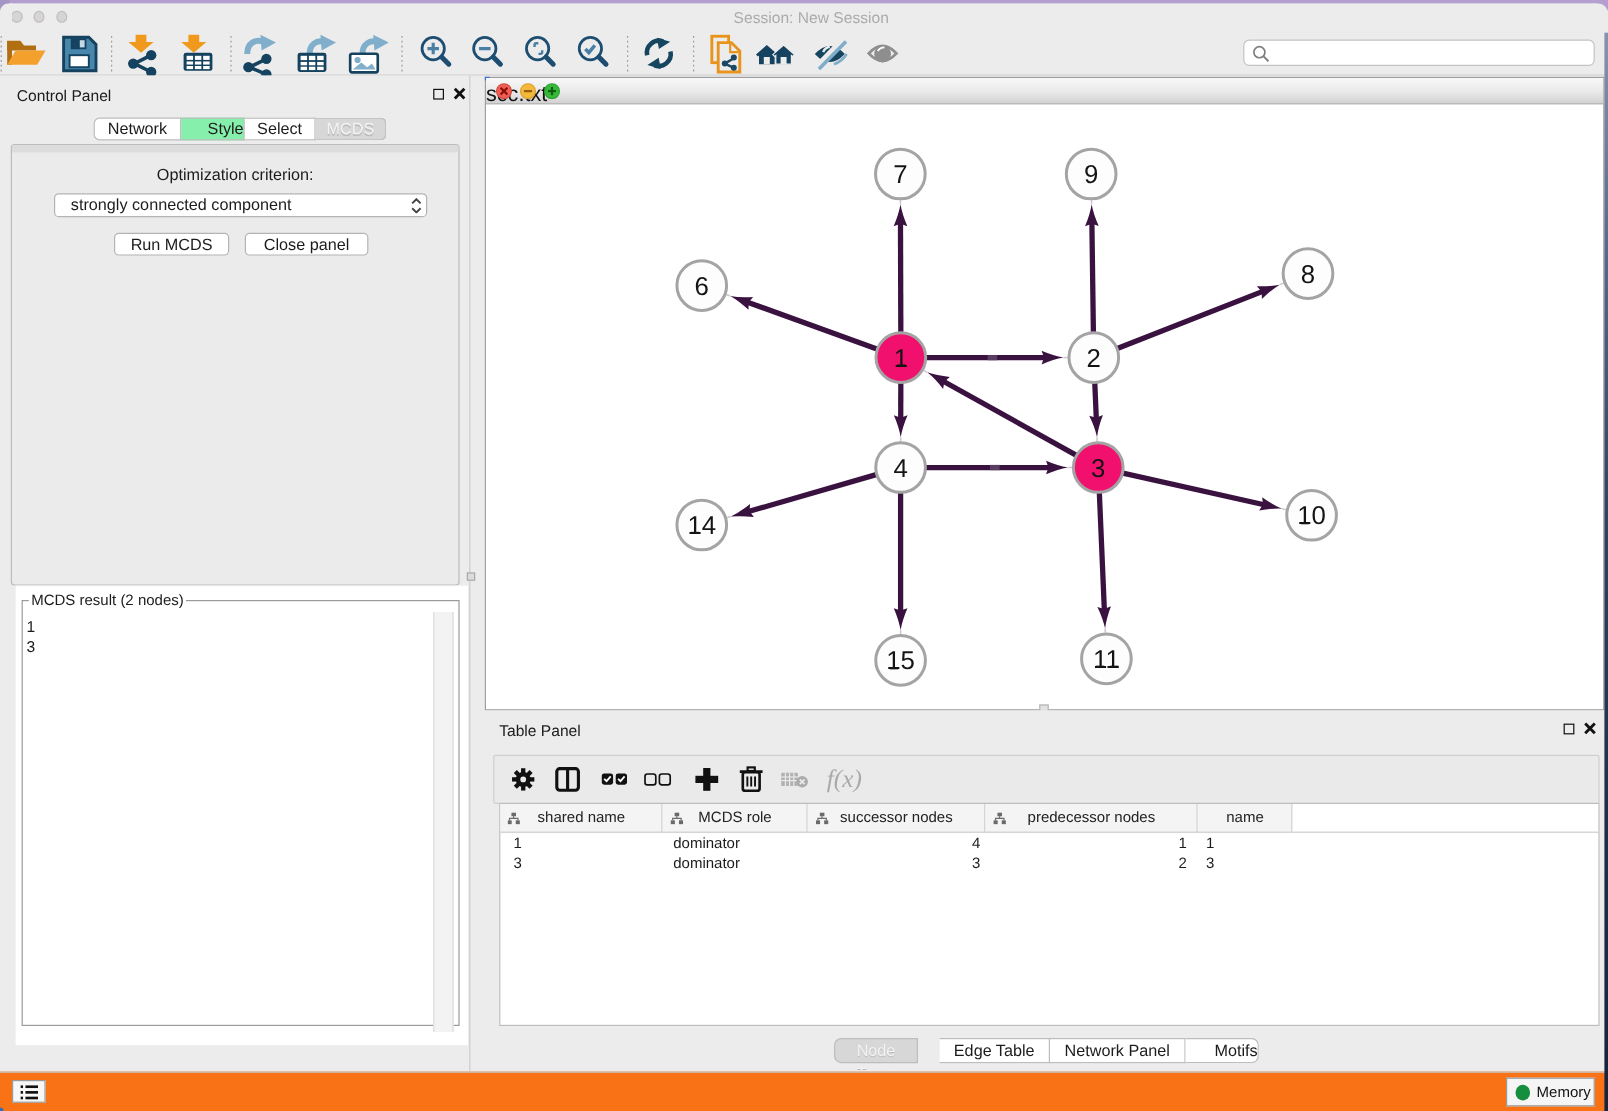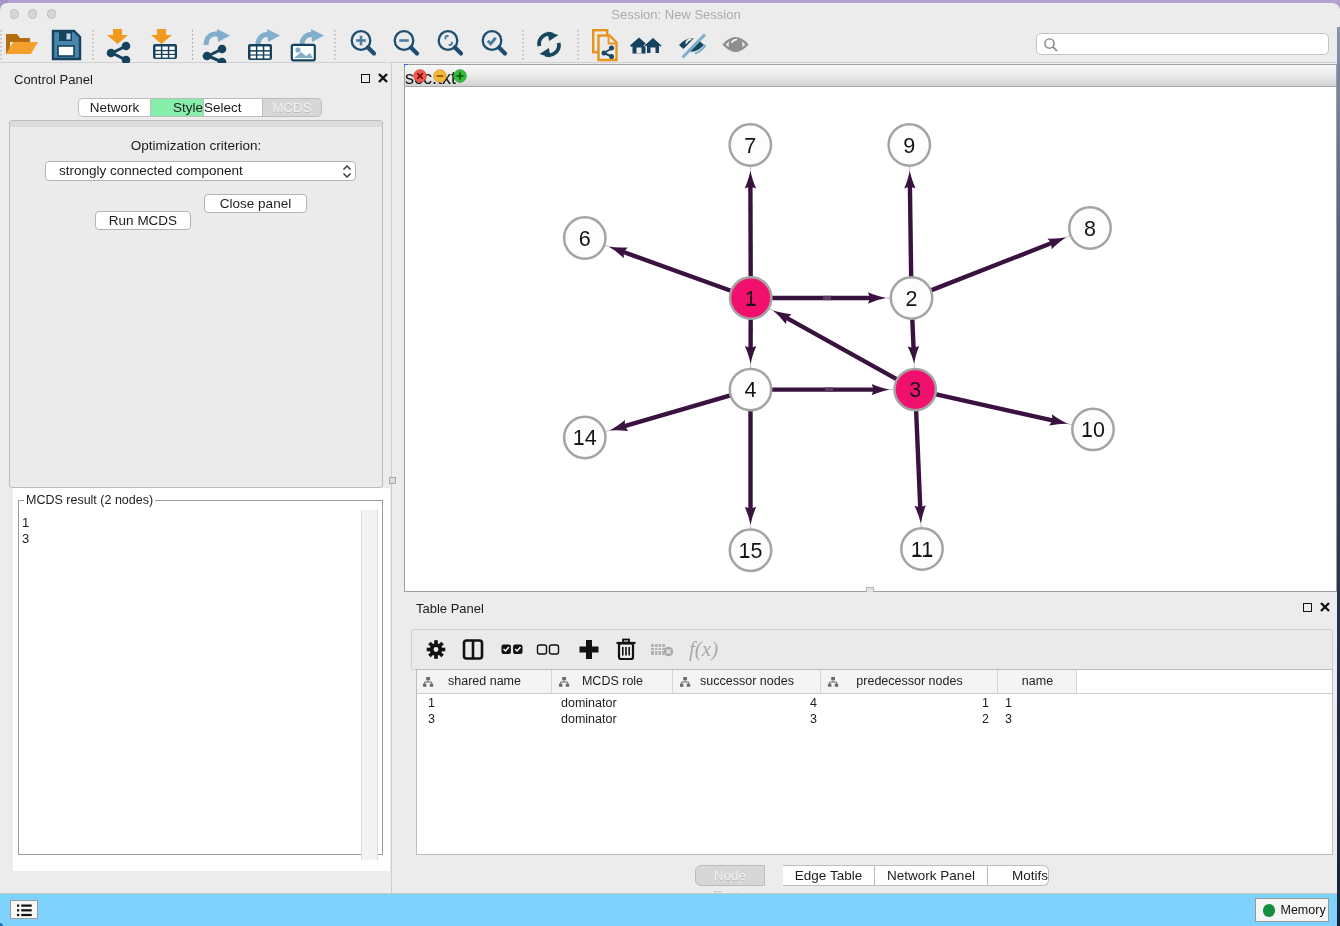--- a/index.html
+++ b/index.html
@@ -184,35 +184,35 @@
 <div id="cpanel" class="abs" style="left:0;top:63px;width:392px;height:830px;background:#ececec;border-right:1px solid #cdcdcd;">
   <div class="abs" style="left:14px;top:9px;font-size:13px;color:#1c1c1c;">Control Panel</div>
   <div class="abs" style="left:361px;top:11px;width:9px;height:9px;border:1.5px solid #111;"></div>
   <svg class="abs" style="left:377px;top:9px" width="12" height="12" viewBox="0 0 12 12">
       <path d="M2 2 L10 10 M10 2 L2 10" stroke="#111" stroke-width="2.4"></path>
     </svg>
 
   <div class="abs" style="left:78px;top:35px;width:244px;height:19px;font-size:13.5px;">
     <div class="abs" style="left:0;top:0;width:73px;height:19px;background:#fff;border:1px solid #bdbdbd;border-radius:5px 0 0 5px;text-align:center;line-height:17px;color:#1c1c1c;">Network</div>
     <div class="abs" style="left:73px;top:0;width:53px;height:19px;background:#86efac;border:1px solid #bdbdbd;border-left:none;text-align:right;line-height:17px;color:#1c1c1c;">Style</div>
-    <div class="abs" style="left:126px;top:0;width:59px;height:19px;background:#fff;border:1px solid #bdbdbd;border-left:none;text-align:left;line-height:17px;color:#1c1c1c;">Select</div>
+    <div class="abs" style="left:126px;top:0;width:59px;height:19px;background:#fff;border:1px solid #bdbdbd;border-left:none;text-align:center;line-height:17px;color:#1c1c1c;">Select</div>
     <div class="abs" style="left:185px;top:0;width:59px;height:19px;background:#d7d7d7;border:1px solid #bdbdbd;border-left:none;border-radius:0 5px 5px 0;text-align:center;line-height:17px;color:#f3f3f3;text-shadow:0 1px 0 #bbb;">MCDS</div>
   </div>
 
   <div class="abs" style="left:9px;top:57px;width:374px;height:368px;background:#ebebeb;border:1px solid #bcbcbc;border-radius:3px;">
     <div class="abs" style="left:0;top:0;width:372px;height:6px;background:#dcdcdc;"></div>
     <div class="abs" style="left:0;top:17px;width:372px;text-align:center;font-size:13.5px;color:#1c1c1c;">Optimization criterion:</div>
     <div class="abs" style="left:35px;top:40px;width:311px;height:20px;background:#fff;border:1px solid #b4b4b4;border-radius:4px;text-align:right;">
       <div class="abs" style="left:13px;top:1px;font-size:13.5px;color:#1c1c1c;">strongly connected component</div>
       <svg class="abs" style="left:296px;top:3px" width="10" height="13" viewBox="0 0 10 13">
         <path d="M1.5 4.5 L5 1 L8.5 4.5" fill="none" stroke="#444" stroke-width="1.6"></path>
         <path d="M1.5 8.5 L5 12 L8.5 8.5" fill="none" stroke="#444" stroke-width="1.6"></path>
       </svg>
     </div>
-    <div class="abs" style="left:85px;top:90px;width:96px;height:19px;background:#fff;border:1px solid #b4b4b4;border-radius:4px;text-align:center;line-height:17px;font-size:13.5px;color:#1c1c1c;">Run MCDS</div>
+    <div class="abs" style="left:85px;top:73px;width:96px;height:19px;background:#fff;border:1px solid #b4b4b4;border-radius:4px;text-align:center;line-height:17px;font-size:13.5px;color:#1c1c1c;">Run MCDS</div>
     <div class="abs" style="left:194px;top:73px;width:103px;height:19px;background:#fff;border:1px solid #b4b4b4;border-radius:4px;text-align:center;line-height:17px;font-size:13.5px;color:#1c1c1c;">Close panel</div>
   </div>
 
   <div class="abs" style="left:13px;top:425px;width:377px;height:383px;background:#fff;">
     <div class="abs" style="left:5px;top:12px;width:365px;height:355px;border:1px solid #9a9a9a;"></div>
     <div class="abs" style="left:11px;top:5px;font-size:12.5px;color:#1c1c1c;background:#fff;padding:0 2px;">MCDS result (2 nodes)</div>
     <div class="abs" style="left:9px;top:27px;font-size:13px;color:#1c1c1c;line-height:15.5px;">1<br>3</div>
     <div class="abs" style="left:348px;top:22px;width:17px;height:350px;background:#f3f3f3;border-left:1px solid #dcdcdc;border-right:1px solid #dcdcdc;"></div>
   </div>
 
@@ -439,21 +439,21 @@
   </div>
 
   <div class="abs" style="left:291px;top:273px;height:21px;font-size:13.5px;">
     <div class="abs" style="left:0;top:0;width:70px;height:21px;background:#d7d7d7;border:1px solid #bdbdbd;border-radius:6px 0 0 6px;text-align:center;line-height:19px;color:#f3f3f3;text-shadow:0 1px 0 #bbb;">Node Table</div>
     <div class="abs" style="left:88px;top:0;width:92px;height:21px;background:#fff;border:1px solid #bdbdbd;border-left:none;text-align:center;line-height:19px;color:#1c1c1c;">Edge Table</div>
     <div class="abs" style="left:180px;top:0;width:113px;height:21px;background:#fff;border:1px solid #bdbdbd;border-left:none;text-align:center;line-height:19px;color:#1c1c1c;">Network Panel</div>
     <div class="abs" style="left:293px;top:0;width:61px;height:21px;background:#fff;border:1px solid #bdbdbd;border-left:none;border-radius:0 6px 6px 0;text-align:right;line-height:19px;color:#1c1c1c;">Motifs</div>
   </div>
 </div>
 
-<div id="statusbar" class="abs" style="left:0;top:893px;width:1340px;height:33px;background:#7dd3fc;border-top:1px solid #c6c6c6;">
+<div id="statusbar" class="abs" style="left:0;top:893px;width:1340px;height:33px;background:#f97316;border-top:1px solid #c6c6c6;">
   <div class="abs" style="left:10px;top:6px;width:28px;height:19px;background:#f7f7f7;border:1px solid #9a9a9a;">
     <svg class="abs" style="left:6px;top:3px" width="15" height="13" viewBox="0 0 15 13" fill="#111">
       <rect x="0" y="0.5" width="2.2" height="2.2"></rect>
         <rect x="0" y="5.2" width="2.2" height="2.2"></rect>
         <rect x="0" y="9.9" width="2.2" height="2.2"></rect>
       <rect x="4.2" y="0.5" width="10.5" height="2.2"></rect>
         <rect x="4.2" y="5.2" width="10.5" height="2.2"></rect>
         <rect x="4.2" y="9.9" width="10.5" height="2.2"></rect>
     </svg>
   </div>

